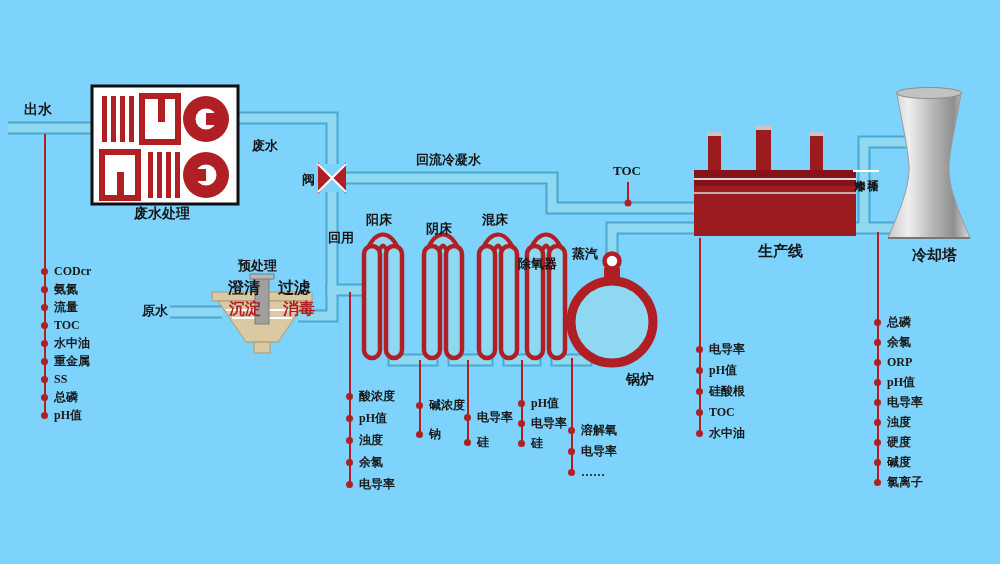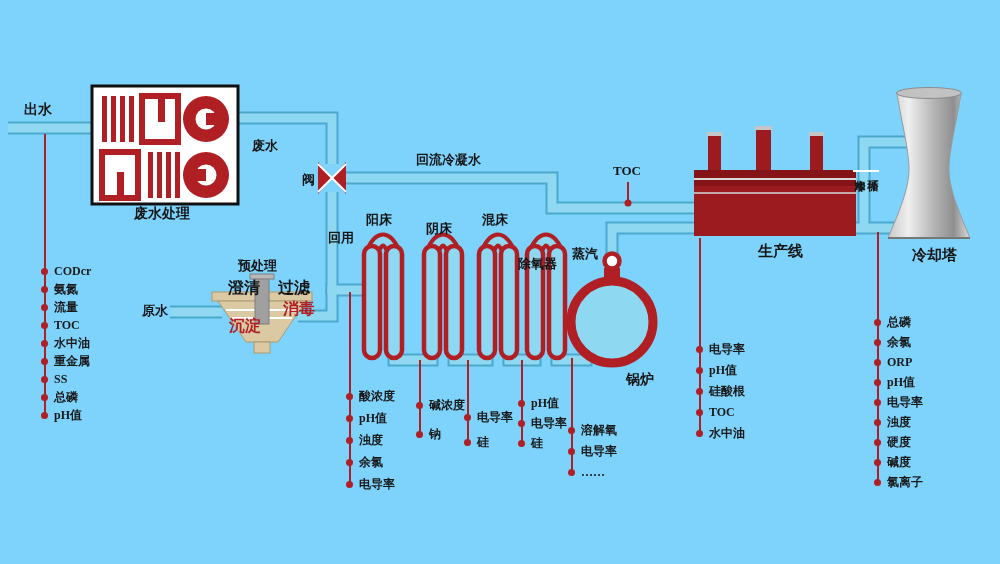--- a/index.html
+++ b/index.html
@@ -210,21 +210,21 @@
   <div class="lbl s13" style="left:482px;top:212px;">混床</div>
   <div class="lbl s13" style="left:518px;top:212px;margin-top:44px;">除氧器</div>
   <div class="lbl s14" style="left:626px;top:372px;">锅炉</div>
   <div class="lbl s15" style="left:758px;top:244px;">生产线</div>
   <div class="lbl s15" style="left:912px;top:248px;">冷却塔</div>
   <div class="lbl vert" style="left:866px;top:170px;">循环</div>
   <div class="lbl vert" style="left:853px;top:170px;">冷却水</div>
   <div class="lbl s13" style="left:238px;top:258px;">预处理</div>
   <div class="lbl s12" style="left:228px;top:280px;">澄清</div>
   <div class="lbl s12" style="left:278px;top:280px;">过滤</div>
-  <div class="lbl s12 red-text" style="left:229px;top:318px;">沉淀</div>
+  <div class="lbl s12 red-text" style="left:229px;top:301px;">沉淀</div>
   <div class="lbl s12 red-text" style="left:283px;top:301px;">消毒</div>
   <div class="lbl s13" style="left:142px;top:303px;">原水</div>
 
   <div class="mlist" style="left:41px;top:264px;gap:3px;">
       <div class="m-item">
         <span class="dot"></span>
         <span class="m-label">CODcr</span>
       </div>
       <div class="m-item">
         <span class="dot"></span>

